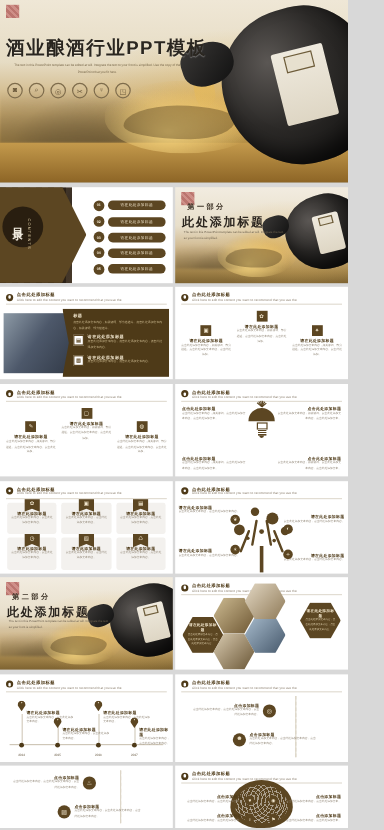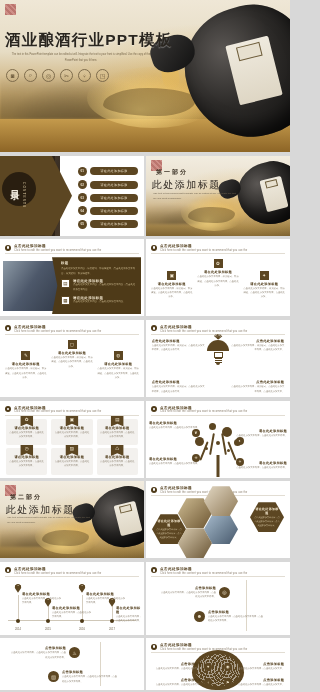--- a/index.html
+++ b/index.html
@@ -208,21 +208,21 @@
       radial-gradient(ellipse at 26% 100%, rgba(96,80,52,.5) 0%, rgba(96,80,52,0) 60%),
       radial-gradient(ellipse at 56% 108%, rgba(74,60,38,.45) 0%, rgba(74,60,38,0) 56%);
     filter: blur(.8px);
   }
   .sec-part {
     position: absolute; left: 7%; top: 16%;
     font-size: 6px; font-weight: 700; color: #3d3327; letter-spacing: 2px;
   }
   .sec-title {
     position: absolute; left: 4%; top: 28%;
-    font-size: 10px; font-weight: 400; color: #2c2620; letter-spacing: 1.5px;
+    font-size: 10px; font-weight: 700; color: #2c2620; letter-spacing: 1.5px;
   }
   .sec-sub {
     position: absolute; left: 5%; top: 44%; width: 58%;
     font-size: 2.5px; line-height: 2.1; color: #6f6350;
   }
 
   
   .brown-panel {
     position: absolute; background: #4e3a18;
     clip-path: polygon(0 0, 100% 0, 100% 100%, 0 100%, 6% 50%);

